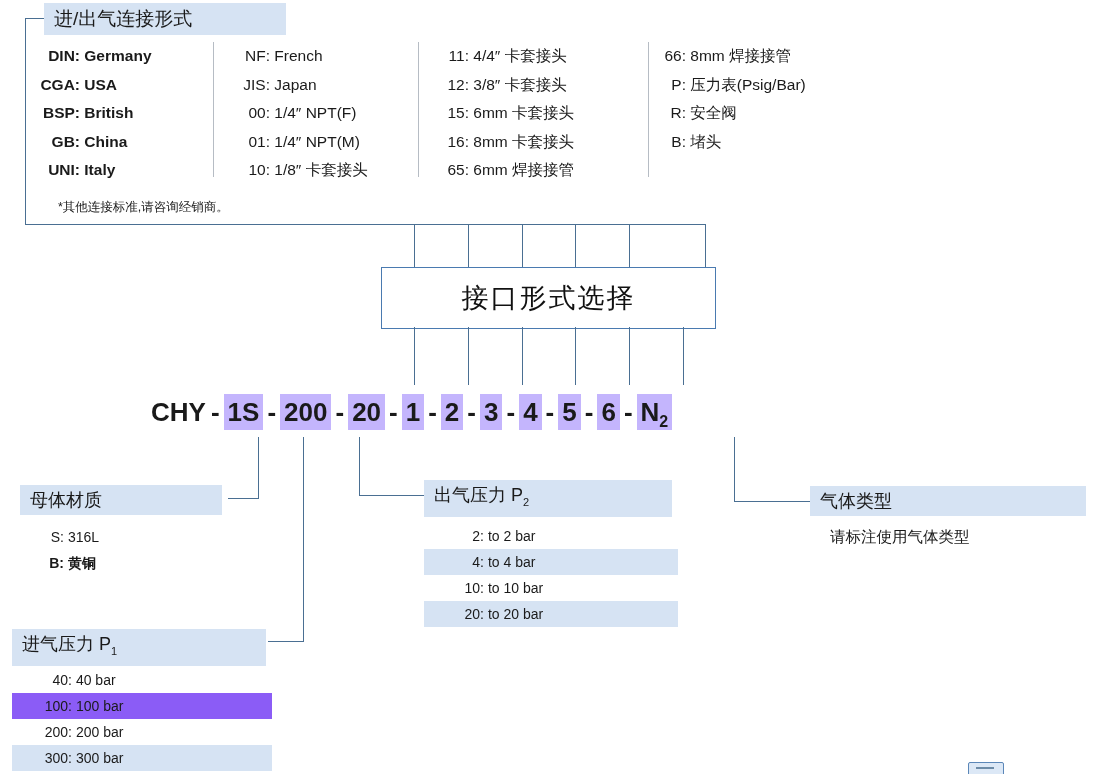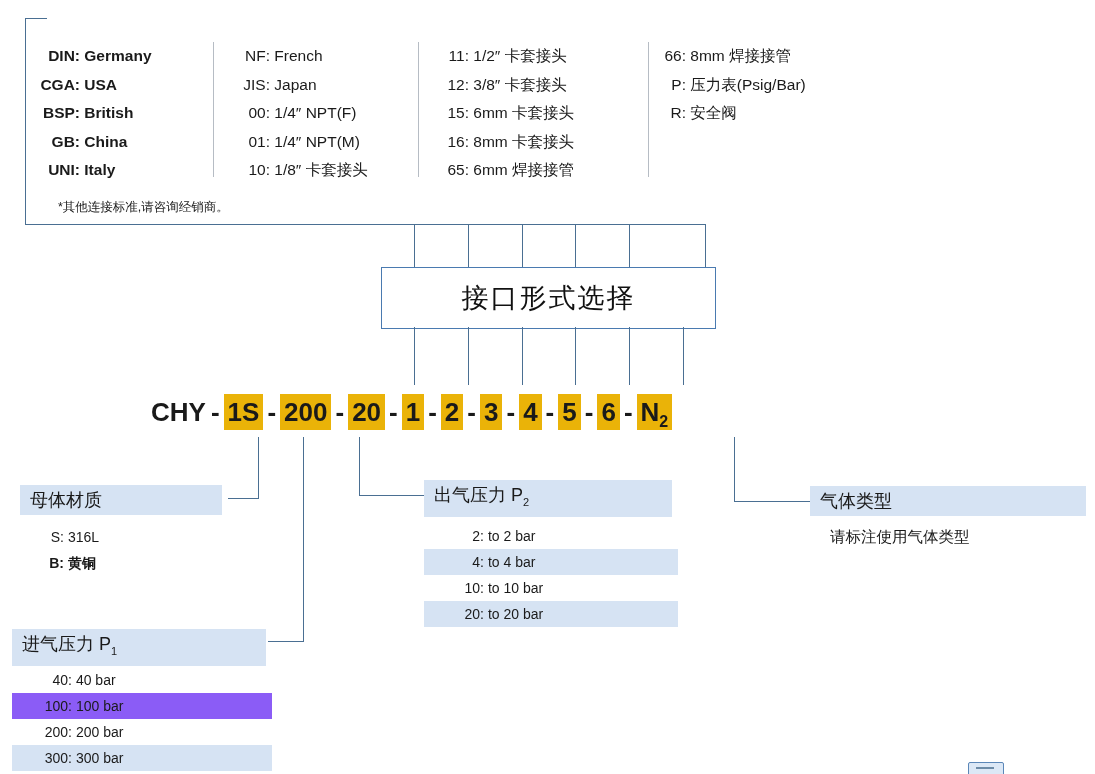--- a/index.html
+++ b/index.html
@@ -32,40 +32,43 @@
   #center-box{
     left:381px;top:267px;width:333px;height:60px;
     border:1.4px solid #4a7ab0;background:#fff;
     display:flex;align-items:center;justify-content:center;
     font-size:27px;letter-spacing:2px;color:#111;
   }
 
   
   #partcode{left:150px;top:392px;font-size:26px;font-weight:bold;
     letter-spacing:0px;white-space:nowrap;line-height:40px;}
-  #partcode span.seg{background:#eab308;padding:3px 4px;}
+  #partcode span.seg{background:#c4b5fd;padding:3px 4px;}
   #partcode span.dash{padding:0 4px;}
   #partcode span.plain{padding:3px 1px;}
   #partcode sub{font-size:16px;font-weight:bold;}
 
   
   .optlist{position:absolute;font-size:14px;line-height:26px;white-space:nowrap;}
   .optrow{display:block;padding:0 6px 0 0;}
   .optrow .oK{display:inline-block;text-align:right;}
   sub.small{font-size:11px;}
 </style>
 </head>
 <body>
 
 <div class="abs" id="top-panel">
 
   <div class="line-h" style="left:25px;top:18px;width:22px;"></div>
   <div class="line-v" style="left:25px;top:18px;height:207px;"></div>
   <div class="line-h" style="left:25px;top:224px;width:681px;"></div>
 
+  <div class="abs" id="top-title">
+    <div class="hdr">进/出气连接形式</div>
+  </div>
 
   <div class="vdiv" style="left:213px;"></div>
   <div class="vdiv" style="left:418px;"></div>
   <div class="vdiv" style="left:648px;"></div>
 
   <div class="col" id="col-0" style="left:38px;top:42px;font-weight:bold;">
       <span class="row"><span class="k" style="width: 42px;">DIN:</span><span> Germany</span></span>
       <span class="row"><span class="k" style="width: 42px;">CGA:</span><span> USA</span></span>
       <span class="row"><span class="k" style="width: 42px;">BSP:</span><span> British</span></span>
       <span class="row"><span class="k" style="width: 42px;">GB:</span><span> China</span></span>
@@ -74,31 +77,32 @@
 
   <div class="col" id="col-1" style="left:232px;top:42px;">
       <span class="row"><span class="k" style="width: 38px;">NF:</span><span> French</span></span>
       <span class="row"><span class="k" style="width: 38px;">JIS:</span><span> Japan</span></span>
       <span class="row"><span class="k" style="width: 38px;">00:</span><span> 1/4″ NPT(F)</span></span>
       <span class="row"><span class="k" style="width: 38px;">01:</span><span> 1/4″ NPT(M)</span></span>
       <span class="row"><span class="k" style="width: 38px;">10:</span><span> 1/8″ 卡套接头</span></span>
     </div>
 
   <div class="col" id="col-2" style="left:437px;top:42px;">
-      <span class="row"><span class="k" style="width: 32px;">11:</span><span> 1/2″ 卡套接头</span></span>
+      <span class="row"><span class="k" style="width: 32px;">11:</span><span> 4/4″ 卡套接头</span></span>
       <span class="row"><span class="k" style="width: 32px;">12:</span><span> 3/8″ 卡套接头</span></span>
       <span class="row"><span class="k" style="width: 32px;">15:</span><span> 6mm 卡套接头</span></span>
       <span class="row"><span class="k" style="width: 32px;">16:</span><span> 8mm 卡套接头</span></span>
       <span class="row"><span class="k" style="width: 32px;">65:</span><span> 6mm 焊接接管</span></span>
     </div>
 
   <div class="col" id="col-3" style="left:660px;top:42px;">
       <span class="row"><span class="k" style="width: 26px;">66:</span><span> 8mm 焊接接管</span></span>
       <span class="row"><span class="k" style="width: 26px;">P:</span><span> 压力表(Psig/Bar)</span></span>
       <span class="row"><span class="k" style="width: 26px;">R:</span><span> 安全阀</span></span>
+      <span class="row"><span class="k" style="width: 26px;">B:</span><span> 堵头</span></span>
     </div>
 
   <div class="note">*其他连接标准,请咨询经销商。</div>
 </div>
 
 <div class="line-v" style="left:414px;top:224px;height:44px;"></div>
 <div class="line-v" style="left:468px;top:224px;height:44px;"></div>
 <div class="line-v" style="left:522px;top:224px;height:44px;"></div>
 <div class="line-v" style="left:575px;top:224px;height:44px;"></div>
 <div class="line-v" style="left:629px;top:224px;height:44px;"></div>

